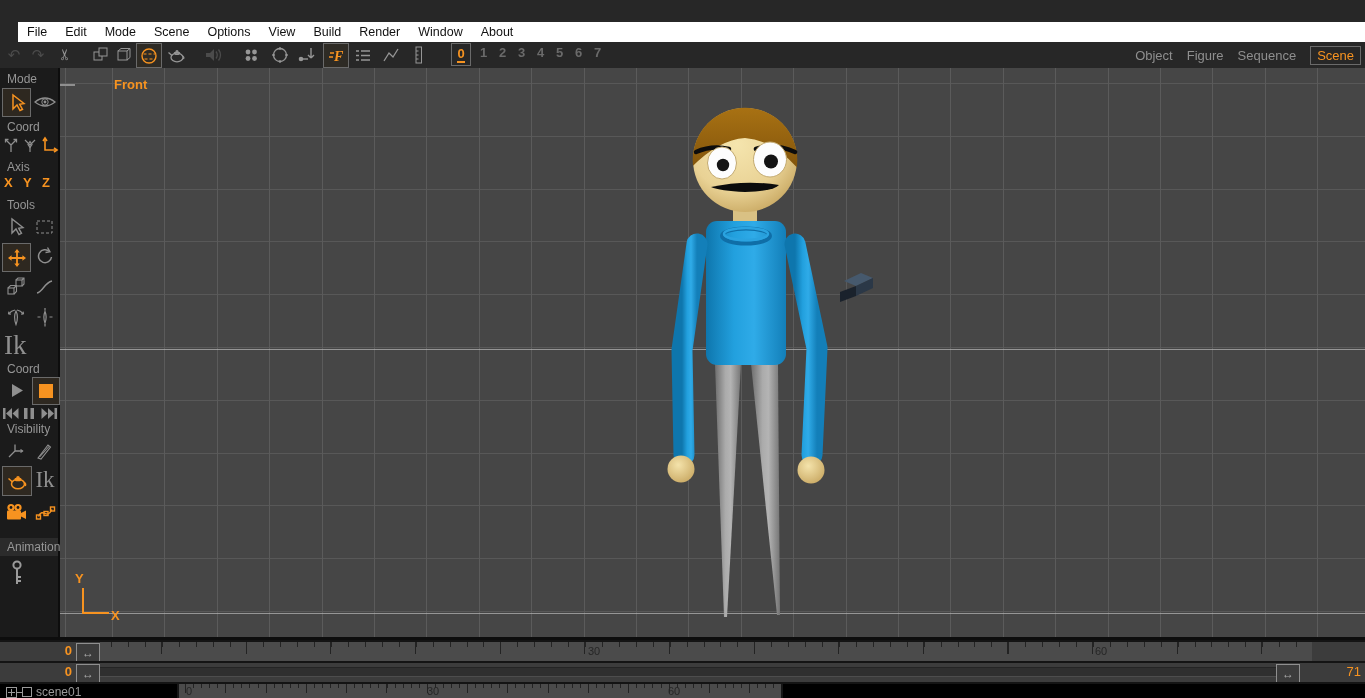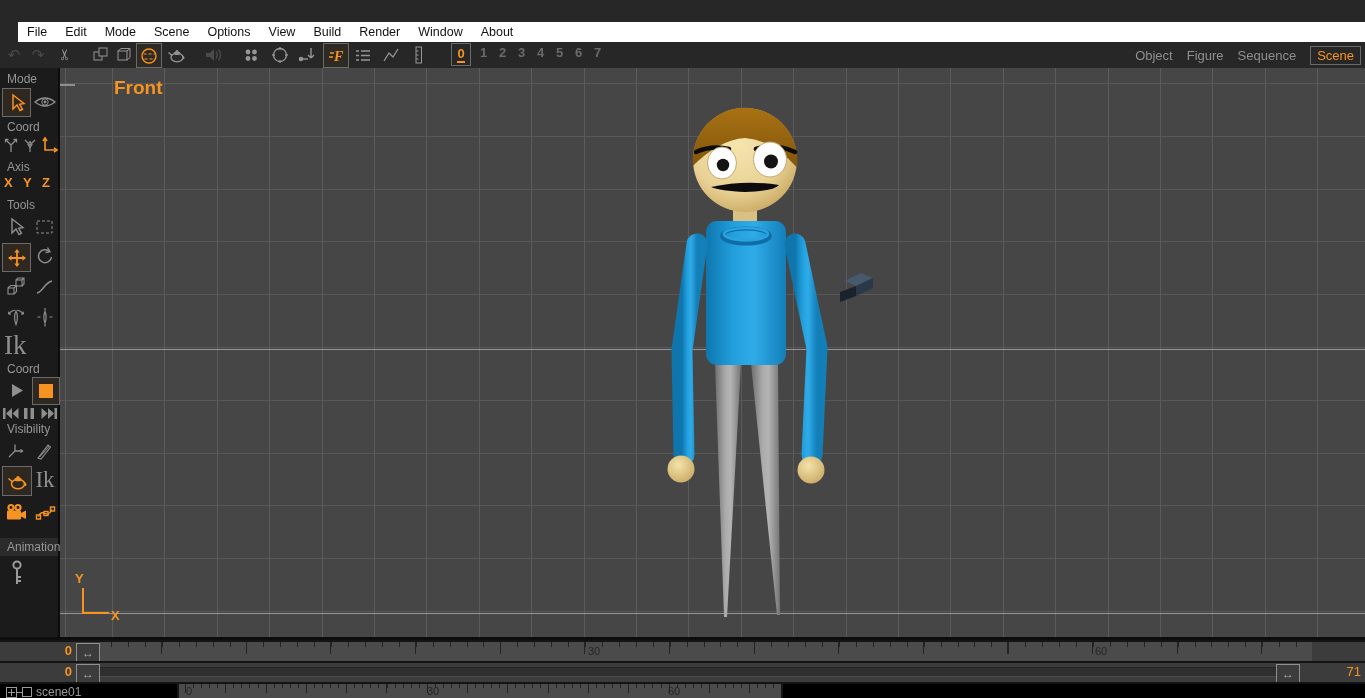--- a/index.html
+++ b/index.html
@@ -35,21 +35,21 @@
   .sb.sel{border:1px solid #6a6a6a;background:#2e2820;}
   .ik-big{position:absolute;font-family:"Liberation Serif",serif;color:#8f8f8f;}
   .anim-strip{position:absolute;left:0;top:470px;width:58px;height:18px;background:#2b2b2b;}
   
   .viewport{position:absolute;left:60px;top:68px;width:1305px;height:569px;background-color:#464646;
     background-image:
       repeating-linear-gradient(to right,#5b5b5b 0 1px,transparent 1px 52.4px),
       repeating-linear-gradient(to bottom,#585858 0 1px,transparent 1px 52.8px);
     background-position:52px 0,0 15px;}
   .major-h{position:absolute;left:0;width:1305px;height:1px;background:#b2b2b2;opacity:.75;}
-  .front-label{position:absolute;left:18px;top:9px;color:#f79320;font-weight:bold;font-size:19px;padding-left:36px;}
+  .front-label{position:absolute;left:18px;top:9px;color:#f79320;font-weight:bold;font-size:13px;padding-left:36px;}
   .front-dash{position:absolute;left:0;top:16px;width:15px;height:2px;background:#8f8f8f;}
   .axis-ind{position:absolute;left:0;top:500px;width:80px;height:60px;color:#f79320;font-weight:bold;font-size:13px;}
   
   .t-row{position:absolute;left:0;width:1365px;background:#3c3c3c;border-top:2px solid #141414;box-sizing:border-box;}
   .t-val{position:absolute;left:0;top:1px;width:72px;text-align:right;color:#f79320;font-weight:bold;font-size:13px;}
   .handle{position:absolute;width:22px;height:17px;border:1px solid #8f8f8f;background:#3c3c3c;
           color:#aaa;font-size:12px;display:flex;align-items:center;justify-content:center;line-height:1;}
   .ruler{position:absolute;top:0;height:19px;background-color:#4b4b4b;background-repeat:no-repeat;padding-left:20px;}
   .ruler1{left:100px;width:1192px;
     background-image:

